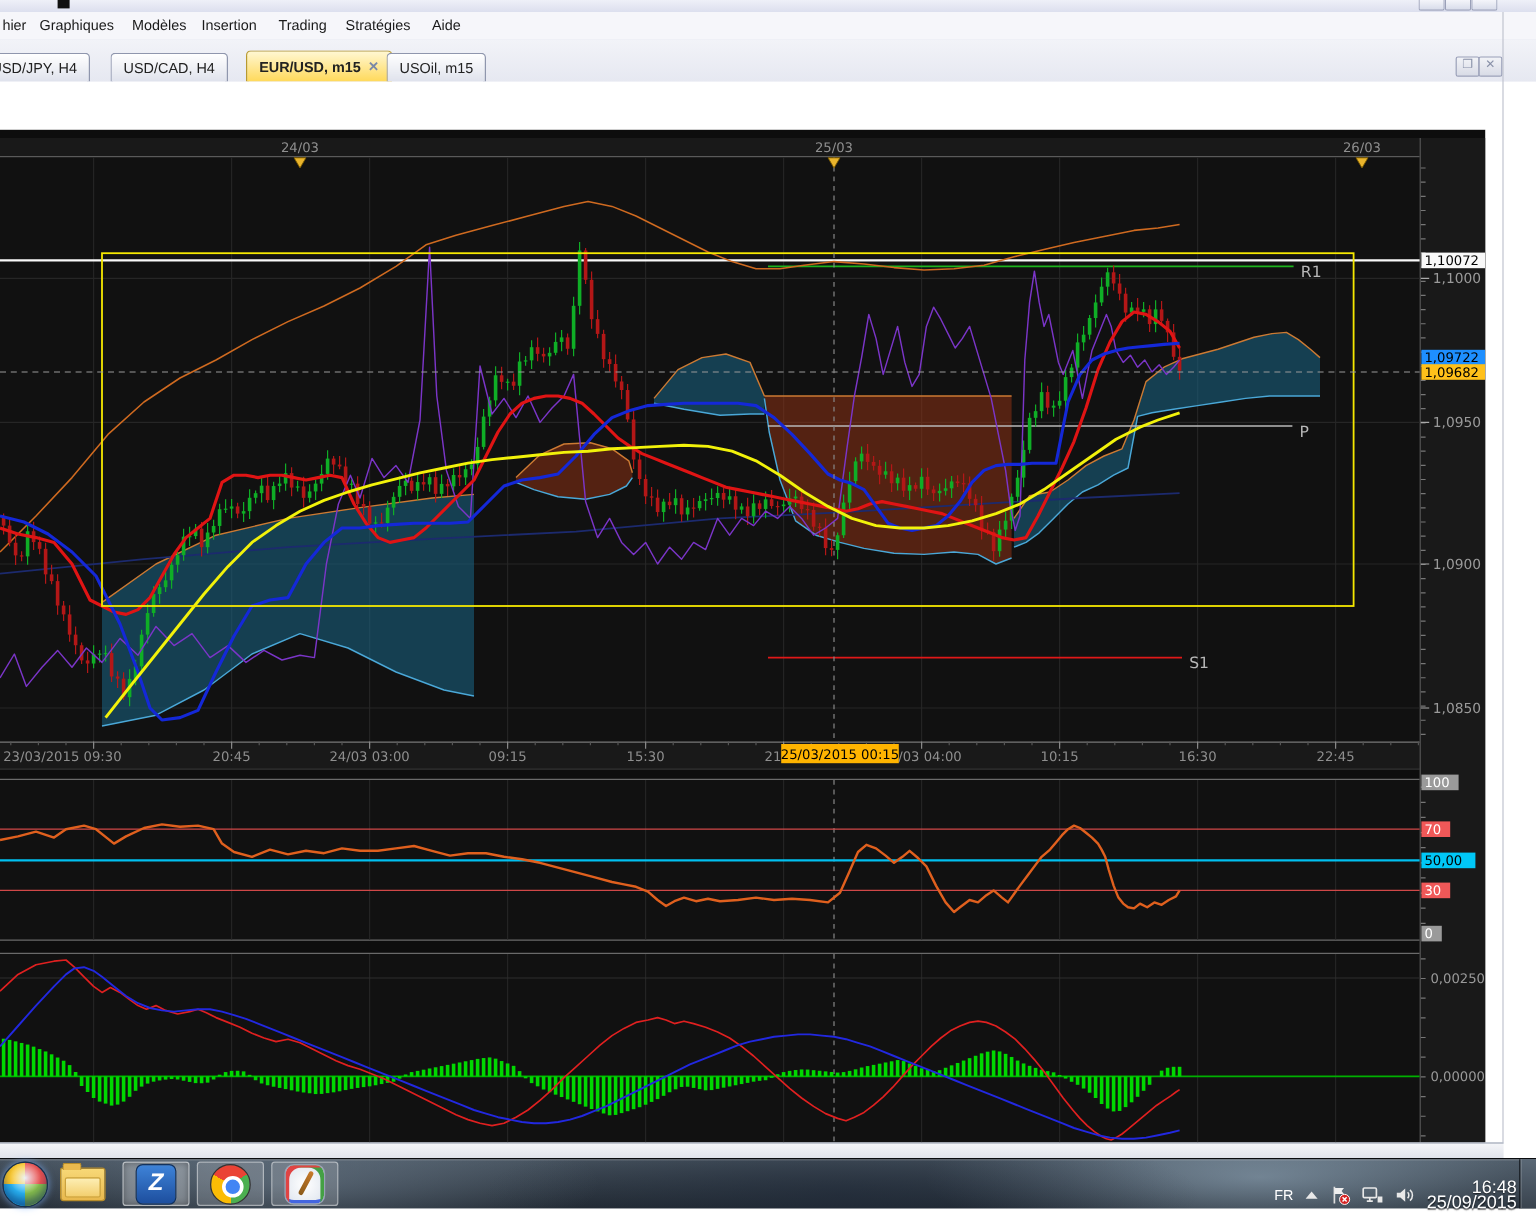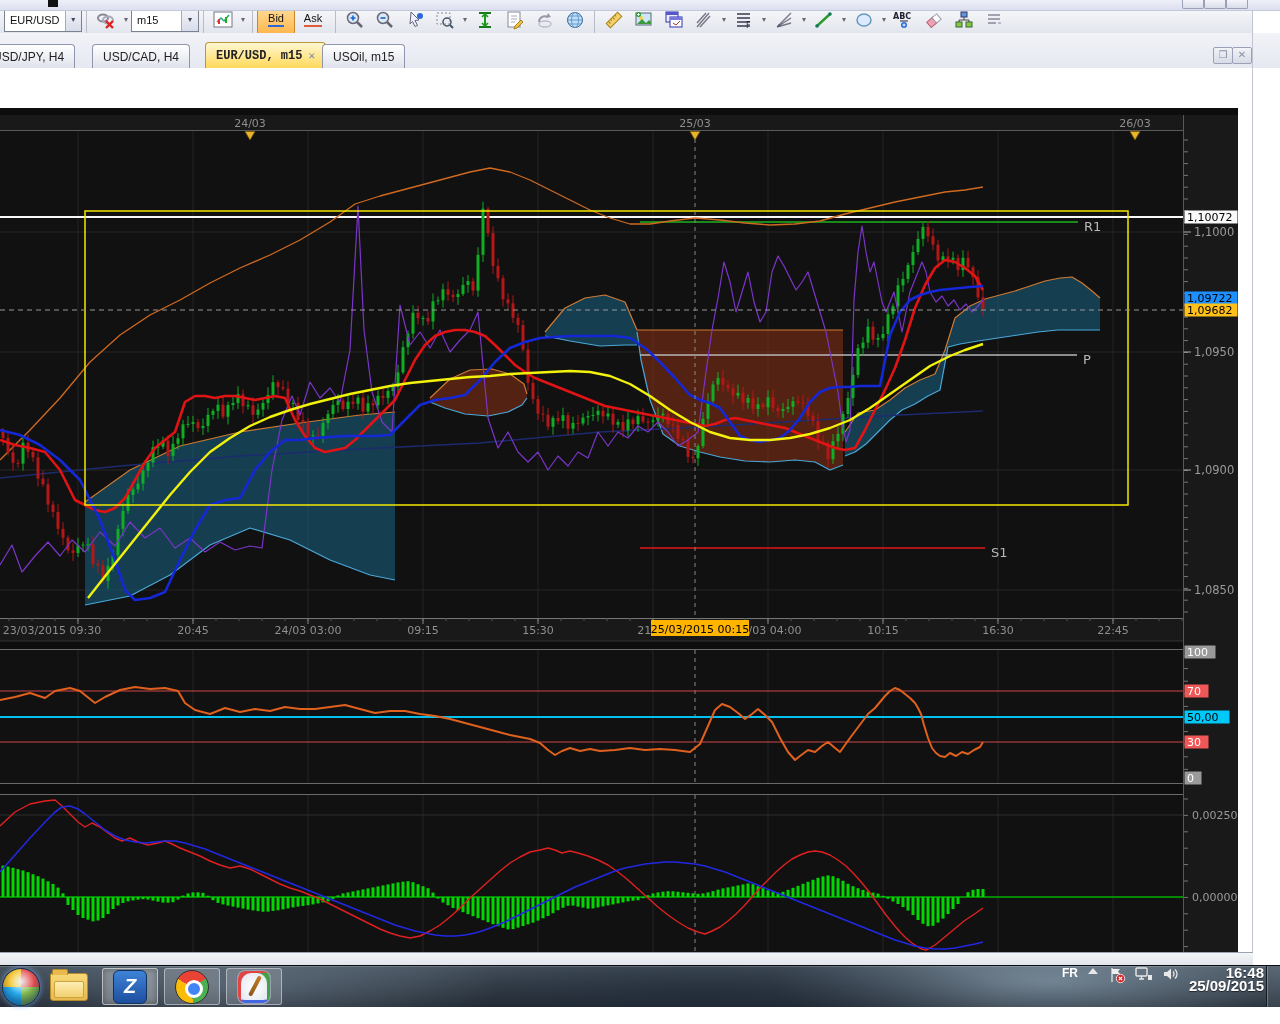--- a/index.html
+++ b/index.html
@@ -11,21 +11,21 @@
   #title-mark{left:48px;top:0;width:10px;height:7px;background:#111;}
   .winbtn{top:0;width:20px;height:8px;background:linear-gradient(#f4f5fa,#d8dcea);border:1px solid #9aa0b8;border-top:none;border-radius:0 0 2px 2px;}
   
   #menubar{left:0;top:10px;width:1280px;height:23px;background:#f6f6fa;border-bottom:1px solid #e2e4ee;}
   .menu-item{position:absolute;top:4px;color:#1a1a1a;font-size:12px;}
   
   #tabrow{left:0;top:33px;width:1280px;height:35px;background:linear-gradient(#f2f3f8,#e6e8f1);}
   .tab{position:absolute;bottom:0;height:23px;padding:0 10px;display:flex;align-items:center;gap:6px;
        background:linear-gradient(#ffffff,#dfe2ec);border:1px solid #8f96ad;border-bottom:none;border-radius:4px 4px 0 0;
        font-size:12px;color:#222;white-space:nowrap;}
-  .tab.active{height:25px;background:linear-gradient(#fff7d2,#ffd95a);border-color:#b89a30;font-weight:bold;font-family:Liberation Mono, monospace;}
+  .tab.active{height:25px;background:linear-gradient(#fff7d2,#ffd95a);border-color:#b89a30;font-weight:bold;}
   .tab .x{color:#7a88a8;font-weight:bold;font-size:11px;}
   .mdibtn{top:14px;width:18px;height:15px;background:linear-gradient(#f2f3f7,#d8dbe6);border:1px solid #9aa0b8;border-radius:2px;
           color:#8890a8;font-size:10px;line-height:14px;text-align:center;}
   
   #toolbar{left:0;top:68px;width:1253px;height:40px;background:linear-gradient(#fdfdfe,#dde1ea);
            border-bottom:1px solid #b6bac4;display:flex;align-items:center;padding-left:4px;box-sizing:border-box;}
   .sep{width:1px;height:26px;background:#b8bcc8;margin:0 4px;flex:none;}
   .tb{width:30px;height:30px;display:flex;align-items:center;justify-content:center;flex:none;border-radius:3px;}
   .dd{width:10px;height:30px;display:flex;align-items:center;justify-content:center;color:#667;font-size:8px;flex:none;}
   .combo{height:22px;background:#fff;border:1px solid #7a8292;display:flex;align-items:center;flex:none;font-size:11px;}
@@ -69,39 +69,48 @@
          color:#fff;font-weight:bold;font-size:20px;display:flex;align-items:center;justify-content:center;font-style:italic;}
   .chrome{position:relative;width:32px;height:32px;border-radius:50%;
           background:conic-gradient(from -60deg,#ea4335 0 33%,#4caf50 33% 66%,#fbbc05 66% 100%);border:1px solid #333;}
   .chrome:after{content:"";position:absolute;left:9px;top:9px;width:12px;height:12px;border-radius:50%;
                 background:#4285f4;border:3px solid #fff;}
   .paint{position:relative;width:32px;height:32px;border-radius:8px;background:radial-gradient(#ffffff,#dbe2ec);
          border:1px solid #98a2b4;
          box-shadow:inset 6px 5px 0 -3px #e04444, inset -6px 5px 0 -3px #44a044, inset 0 -8px 0 -5px #4466e0;}
   .paint:after{content:"";position:absolute;left:15px;top:4px;width:4px;height:22px;background:linear-gradient(#c87a2a,#8a5a1a);
                transform:rotate(28deg);border-radius:2px;}
-  #tray{right:16px;top:0;height:59px;display:flex;align-items:flex-start;gap:9px;color:#fff;font-weight:bold;}
+  #tray{right:16px;top:0;height:59px;display:flex;align-items:center;gap:9px;color:#fff;}
   .tray-ico{display:flex;align-items:center;justify-content:center;}
   #clock{text-align:right;font-size:15px;line-height:13px;color:#fff;text-shadow:0 1px 1px rgba(0,0,0,.6);}
   #show-desktop{right:0;top:0;width:13px;height:41px;background:linear-gradient(#5a6876,#39434e);
                 border-left:1px solid #141a20;box-shadow:inset 1px 0 0 rgba(255,255,255,.25);}
   svg{display:block;}
 </style>
 </head>
 <body>
 
 <div id="screen">
 
   <div id="titlebar" class="abs">
     <div id="title-mark" class="abs"></div>
     <div class="abs winbtn" style="left:1182px"></div>
     <div class="abs winbtn" style="left:1204px"></div>
     <div class="abs winbtn" style="left:1226px"></div>
   </div>
 
+  <div id="menubar" class="abs">
+    <span class="menu-item" style="left:2px">hier</span>
+    <span class="menu-item" style="left:33px">Graphiques</span>
+    <span class="menu-item" style="left:110px">Modèles</span>
+    <span class="menu-item" style="left:168px">Insertion</span>
+    <span class="menu-item" style="left:232px">Trading</span>
+    <span class="menu-item" style="left:288px">Stratégies</span>
+    <span class="menu-item" style="left:360px">Aide</span>
+  </div>
 
   <div id="tabrow" class="abs">
     <div class="tab" style="left:-18px">
         <span>USD/JPY, H4</span>
       </div>
     <div class="tab" style="left:92px">
         <span>USD/CAD, H4</span>
       </div>
     <div class="tab active" style="left:205px">
       <span>EUR/USD, m15</span>

